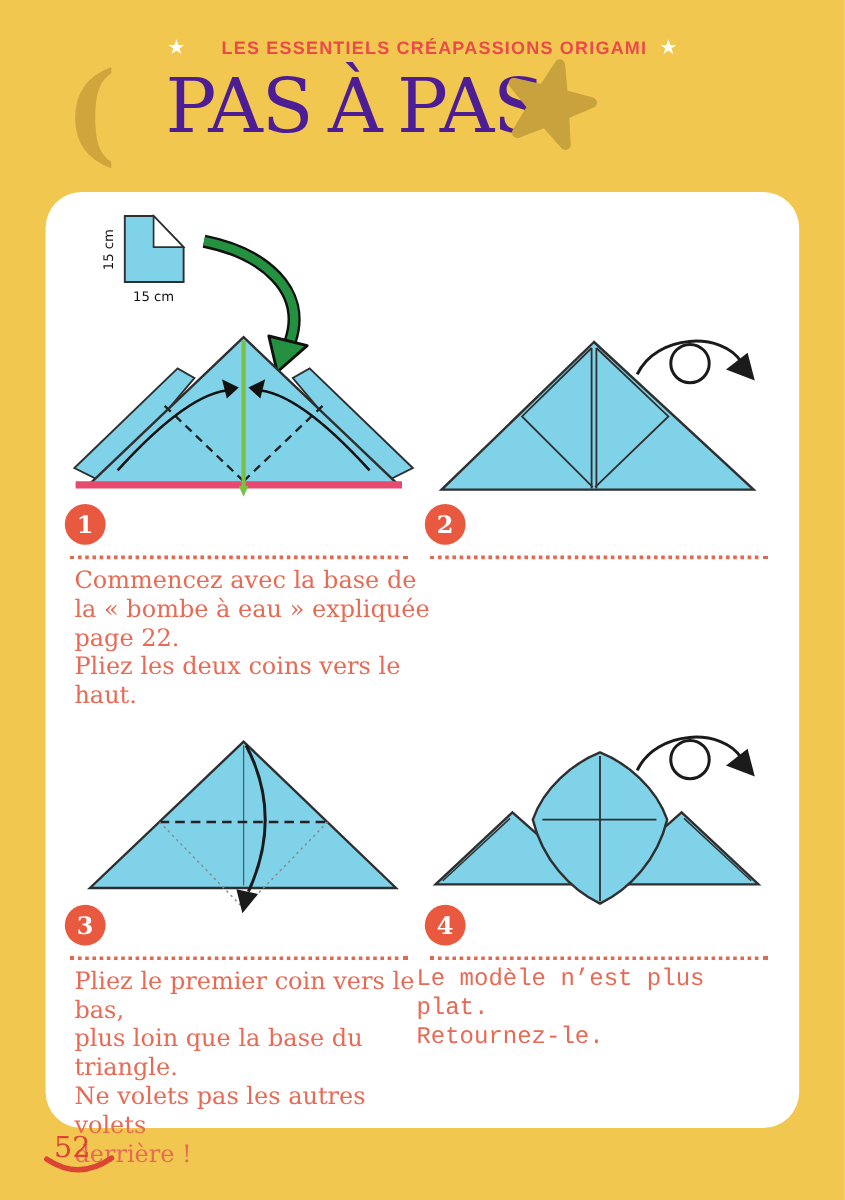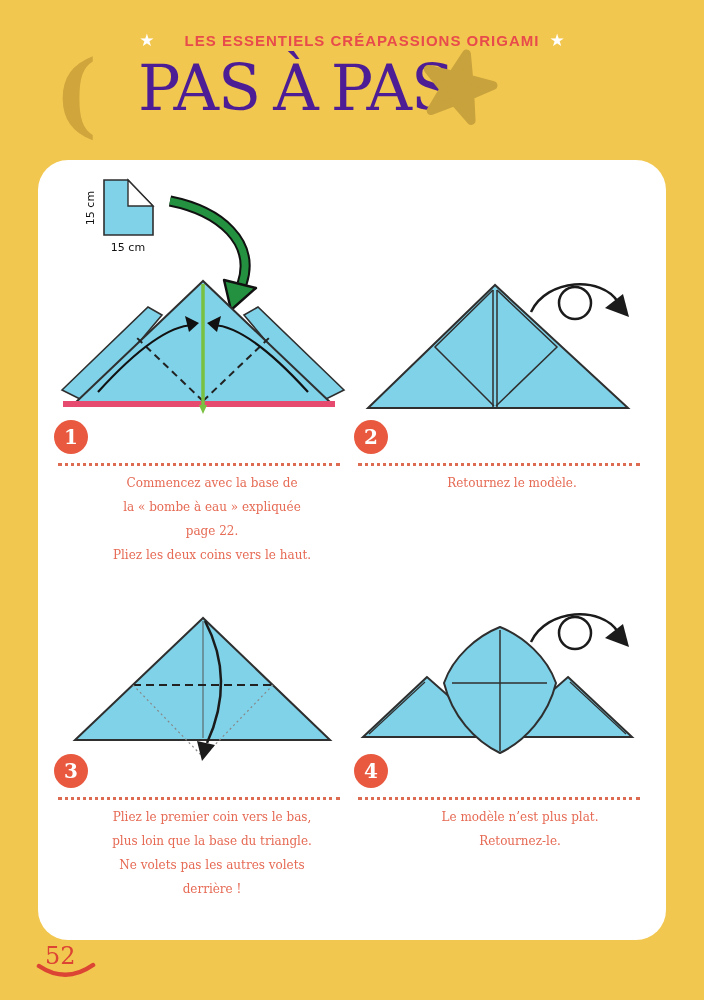--- a/index.html
+++ b/index.html
@@ -51,27 +51,27 @@
   #badge4{left:316px;top:594px;}
   .sep{
     position:absolute;height:0;border-top:3px dotted #DD6B52;width:282px;
   }
   #sep1{left:20px;top:303px;}
   #sep2{left:320px;top:303px;}
   #sep3{left:20px;top:637px;}
   #sep4{left:320px;top:637px;}
   .instruction{
     position:absolute;width:300px;
-    color:#E66A54;font-size:12px;line-height:24px;
-    white-space:pre-line;font-family:"DejaVu Serif",serif;text-align:center;
+    color:#E66A54;font-size:20px;line-height:24px;
+    white-space:pre-line;font-family:"DejaVu Serif",serif;
   }
   #text1{left:24px;top:311px;}
   #text2{left:324px;top:311px;}
   #text3{left:24px;top:645px;}
-  #text4{left:332px;top:645px;}
+  #text4{left:309px;top:645px;font-family:Liberation Mono, monospace;}
   
   .page-num{
     position:absolute;left:45px;top:942px;
     color:#DC4433;font-size:24px;font-weight:normal;
     font-family:"DejaVu Serif",serif;
   }
   .swoosh{position:absolute;left:36px;top:962px;}
   .diagram-label{font-family:"DejaVu Sans","Liberation Sans",sans-serif;font-size:11px;fill:#111;}
 </style>
 </head>
@@ -177,21 +177,20 @@
 
   <div id="sep1" class="sep"></div>
   <div id="sep2" class="sep"></div>
   <div id="sep3" class="sep"></div>
   <div id="sep4" class="sep"></div>
 
   <div id="text1" class="instruction">Commencez avec la base de
 la « bombe à eau » expliquée
 page 22.
 Pliez les deux coins vers le haut.</div>
-  <div id="text2" class="instruction">Retournez le modèle.</div>
   <div id="text3" class="instruction">Pliez le premier coin vers le bas,
 plus loin que la base du triangle.
 Ne volets pas les autres volets
 derrière !</div>
   <div id="text4" class="instruction">Le modèle n’est plus plat.
 Retournez-le.</div>
 </div>
 
 <div class="page-num">52</div>
 <svg class="swoosh" width="60" height="18" viewBox="0 0 60 18">

